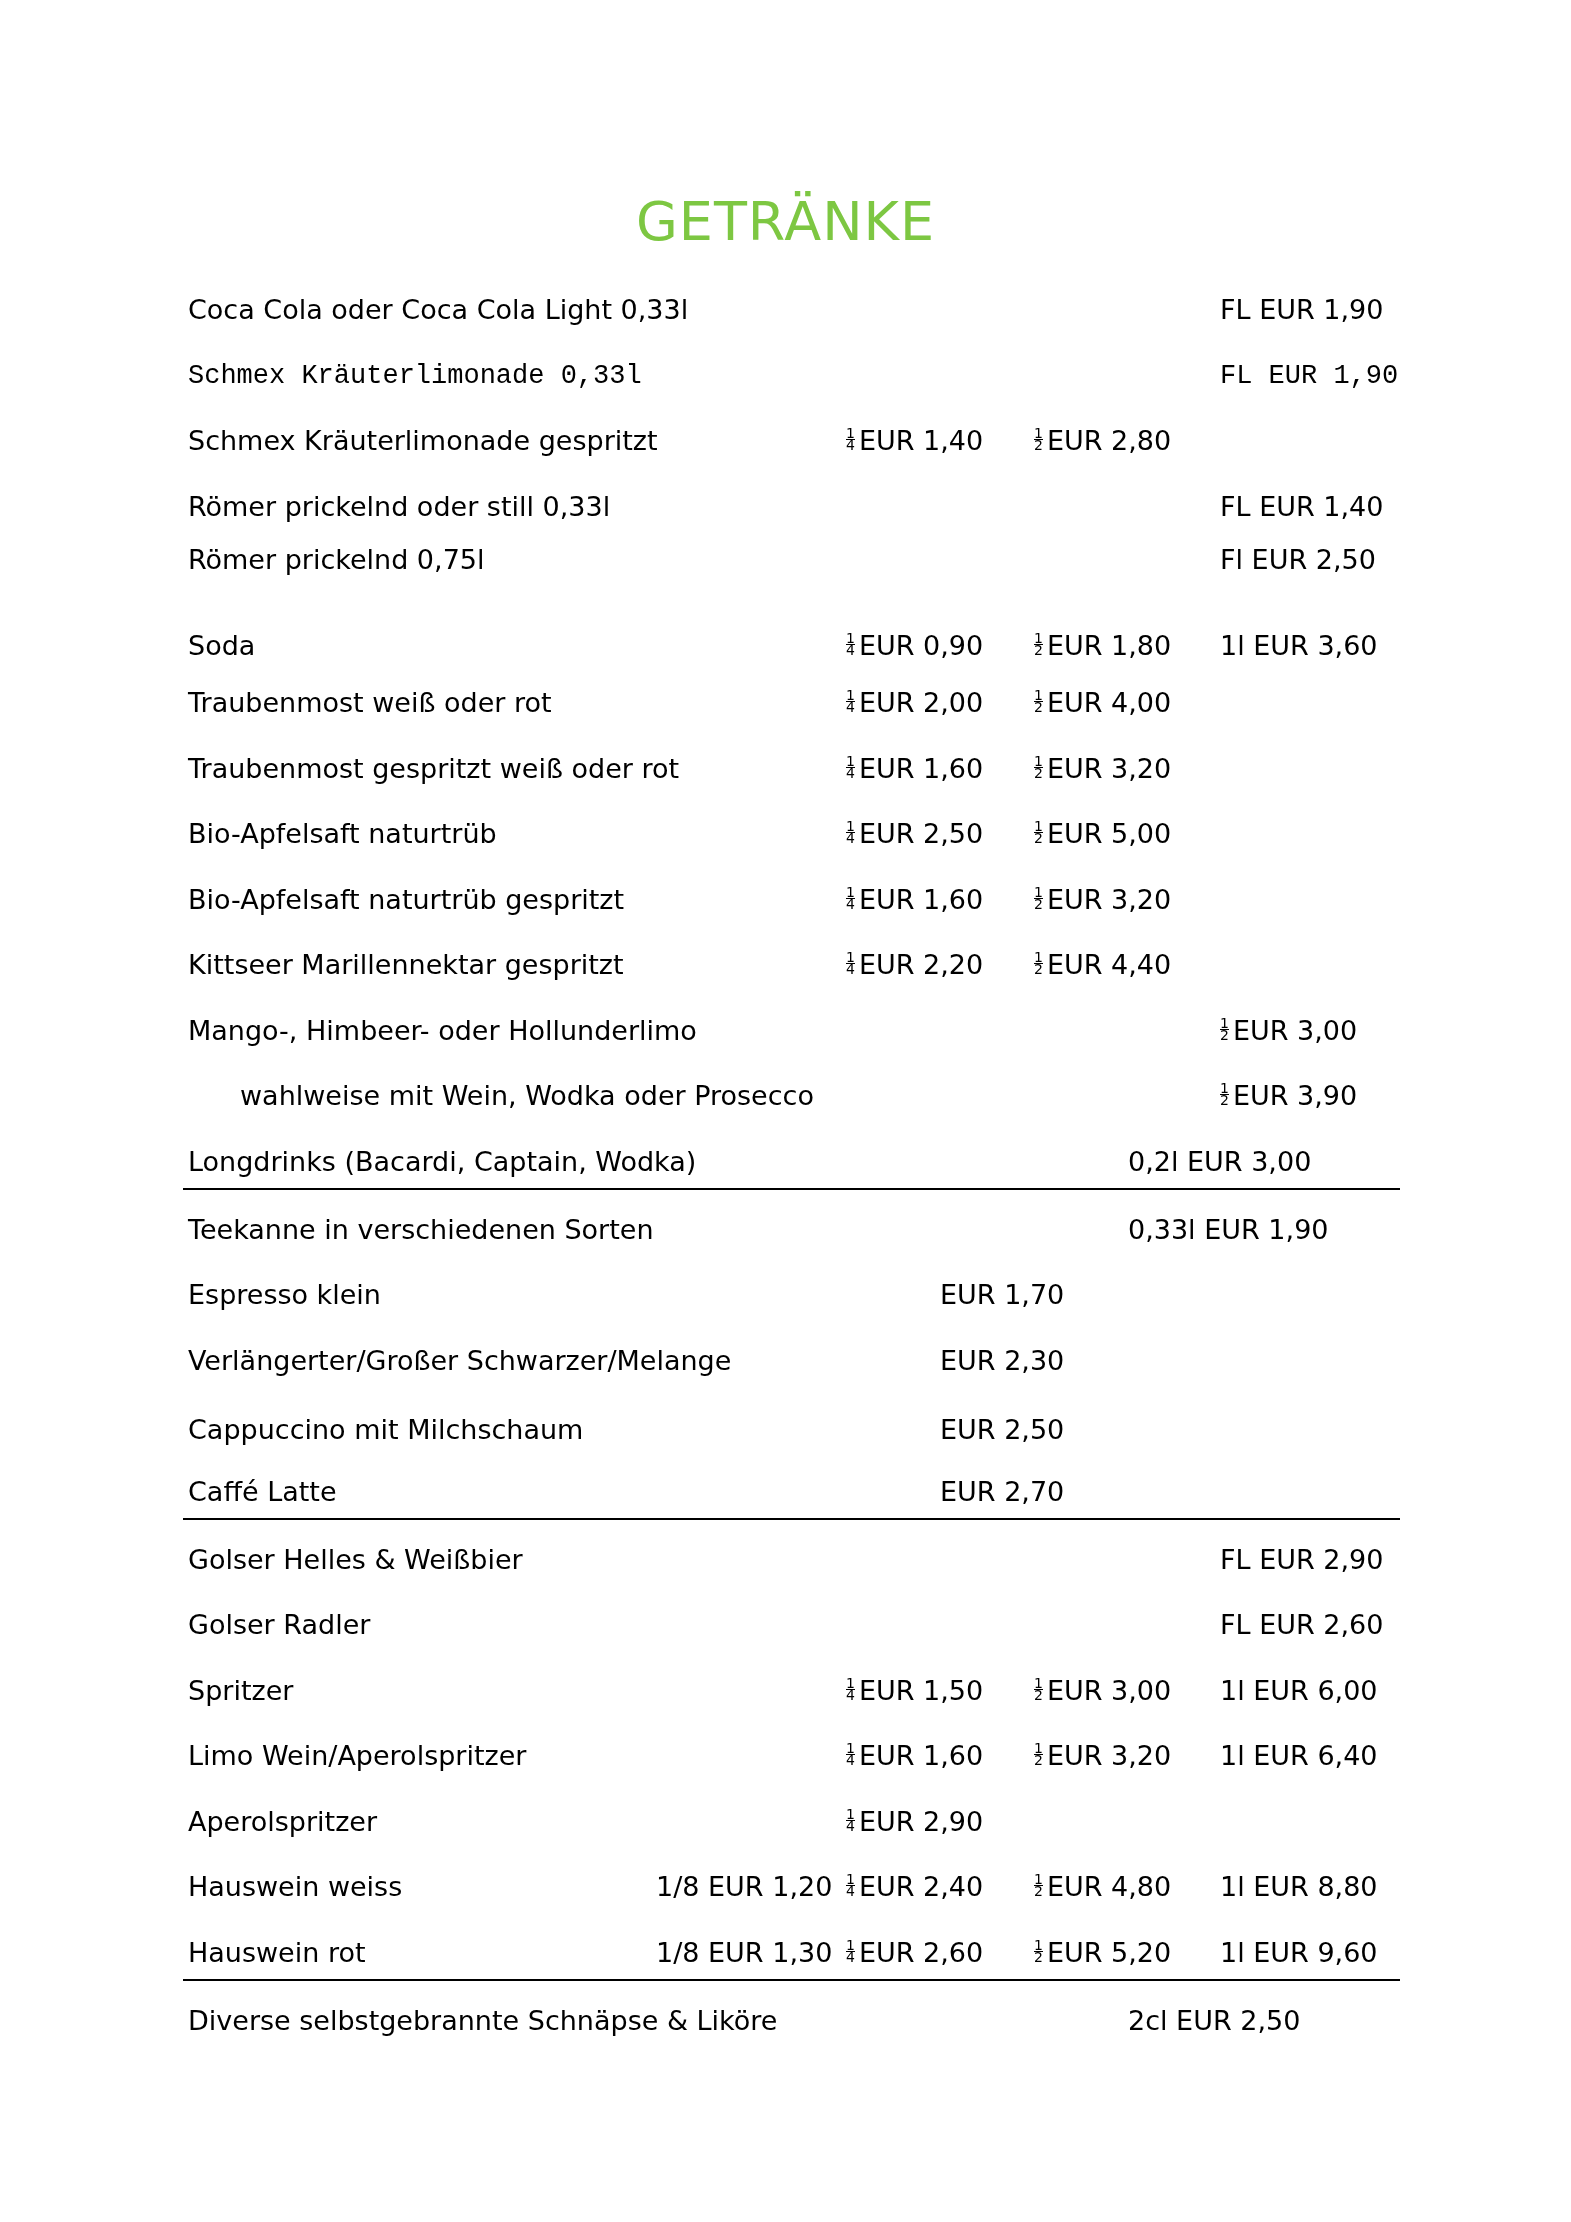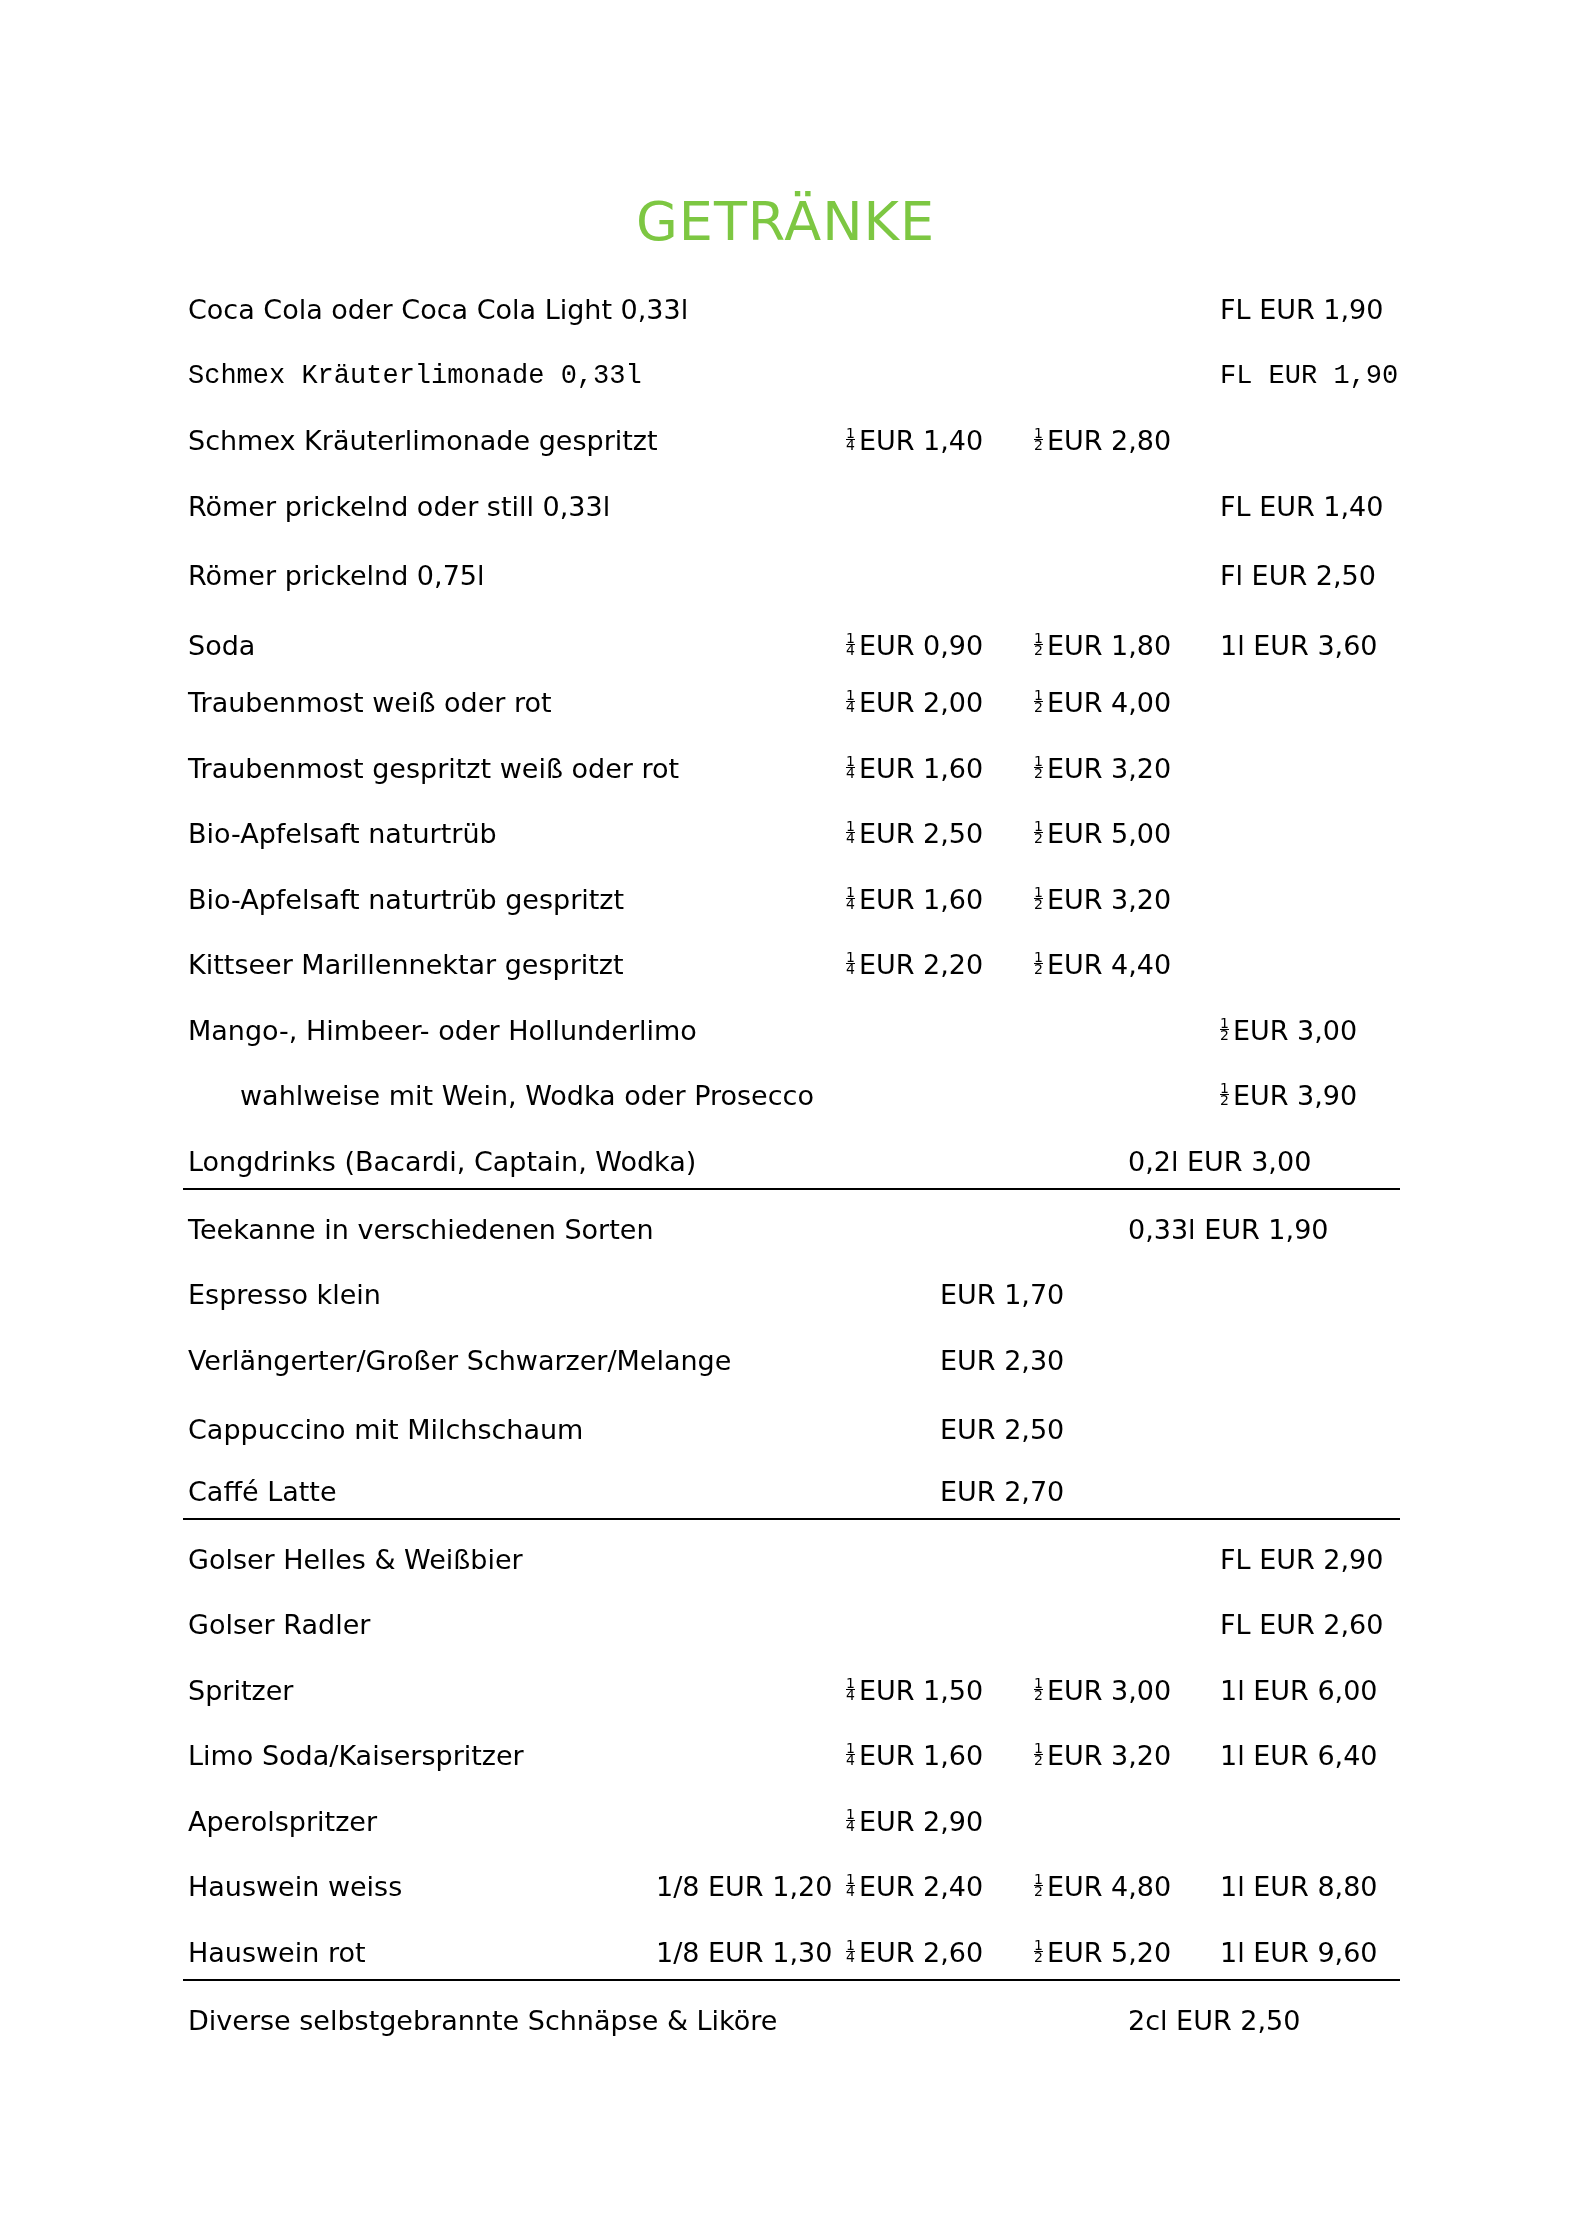--- a/index.html
+++ b/index.html
@@ -46,21 +46,21 @@
     </div>
     <div class="row" style="top: 421px; padding-left: 24px;">
       <span class="cell name">Schmex Kräuterlimonade gespritzt</span>
       <span class="cell c14"><span class="frac"><span style="display:inline-block;text-align:center;line-height:11px;font-size:14px;vertical-align:-2px"><span style="display:block;border-bottom:1.5px solid #000">1</span><span style="display:block">4</span></span></span><span>EUR 1,40</span></span>
       <span class="cell c12"><span class="frac"><span style="display:inline-block;text-align:center;line-height:11px;font-size:14px;vertical-align:-2px"><span style="display:block;border-bottom:1.5px solid #000">1</span><span style="display:block">2</span></span></span><span>EUR 2,80</span></span>
     </div>
     <div class="row" style="top: 486.5px;">
       <span class="cell name">Römer prickelnd oder still 0,33l</span>
       <span class="cell c3">FL EUR 1,40</span>
     </div>
-    <div class="row" style="top: 556px;">
+    <div class="row" style="top: 540px;">
       <span class="cell name">Römer prickelnd 0,75l</span>
       <span class="cell c3">Fl EUR 2,50</span>
     </div>
     <div class="row" style="top: 617.5px; margin-top: 8px;">
       <span class="cell name">Soda</span>
       <span class="cell c14"><span class="frac"><span style="display:inline-block;text-align:center;line-height:11px;font-size:14px;vertical-align:-2px"><span style="display:block;border-bottom:1.5px solid #000">1</span><span style="display:block">4</span></span></span><span>EUR 0,90</span></span>
       <span class="cell c12"><span class="frac"><span style="display:inline-block;text-align:center;line-height:11px;font-size:14px;vertical-align:-2px"><span style="display:block;border-bottom:1.5px solid #000">1</span><span style="display:block">2</span></span></span><span>EUR 1,80</span></span>
       <span class="cell c3">1l EUR 3,60</span>
     </div>
     <div class="row" style="top: 683px;">
@@ -130,21 +130,21 @@
       <span class="cell name">Golser Radler</span>
       <span class="cell c3">FL EUR 2,60</span>
     </div>
     <div class="row" style="top: 1670.5px;">
       <span class="cell name">Spritzer</span>
       <span class="cell c14"><span class="frac"><span style="display:inline-block;text-align:center;line-height:11px;font-size:14px;vertical-align:-2px"><span style="display:block;border-bottom:1.5px solid #000">1</span><span style="display:block">4</span></span></span><span>EUR 1,50</span></span>
       <span class="cell c12"><span class="frac"><span style="display:inline-block;text-align:center;line-height:11px;font-size:14px;vertical-align:-2px"><span style="display:block;border-bottom:1.5px solid #000">1</span><span style="display:block">2</span></span></span><span>EUR 3,00</span></span>
       <span class="cell c3">1l EUR 6,00</span>
     </div>
     <div class="row" style="top: 1736px;">
-      <span class="cell name">Limo Soda/Kaiserspritzer</span>
+      <span class="cell name">Limo Wein/Aperolspritzer</span>
       <span class="cell c14"><span class="frac"><span style="display:inline-block;text-align:center;line-height:11px;font-size:14px;vertical-align:-2px"><span style="display:block;border-bottom:1.5px solid #000">1</span><span style="display:block">4</span></span></span><span>EUR 1,60</span></span>
       <span class="cell c12"><span class="frac"><span style="display:inline-block;text-align:center;line-height:11px;font-size:14px;vertical-align:-2px"><span style="display:block;border-bottom:1.5px solid #000">1</span><span style="display:block">2</span></span></span><span>EUR 3,20</span></span>
       <span class="cell c3">1l EUR 6,40</span>
     </div>
     <div class="row" style="top: 1801.5px;">
       <span class="cell name">Aperolspritzer</span>
       <span class="cell c14"><span class="frac"><span style="display:inline-block;text-align:center;line-height:11px;font-size:14px;vertical-align:-2px"><span style="display:block;border-bottom:1.5px solid #000">1</span><span style="display:block">4</span></span></span><span>EUR 2,90</span></span>
     </div>
     <div class="row" style="top: 1867px;">
       <span class="cell name">Hauswein weiss</span>

